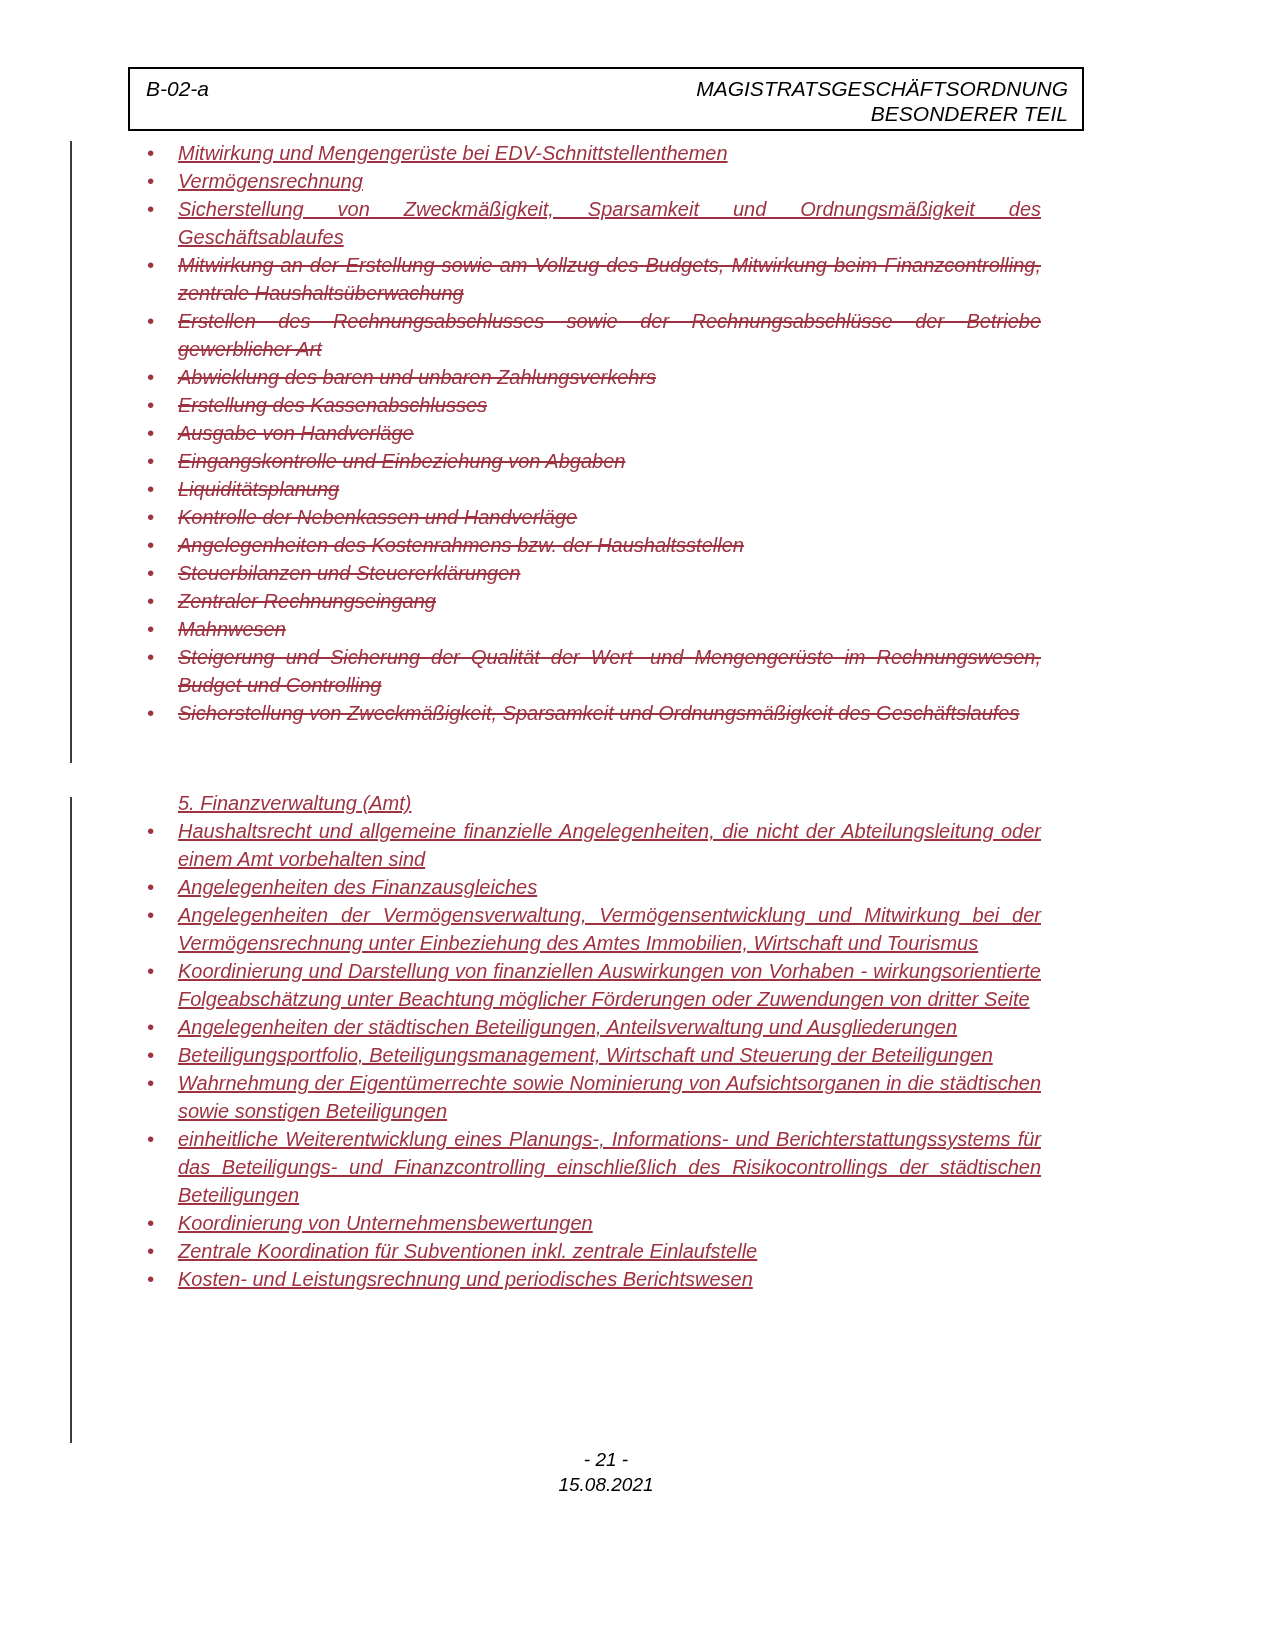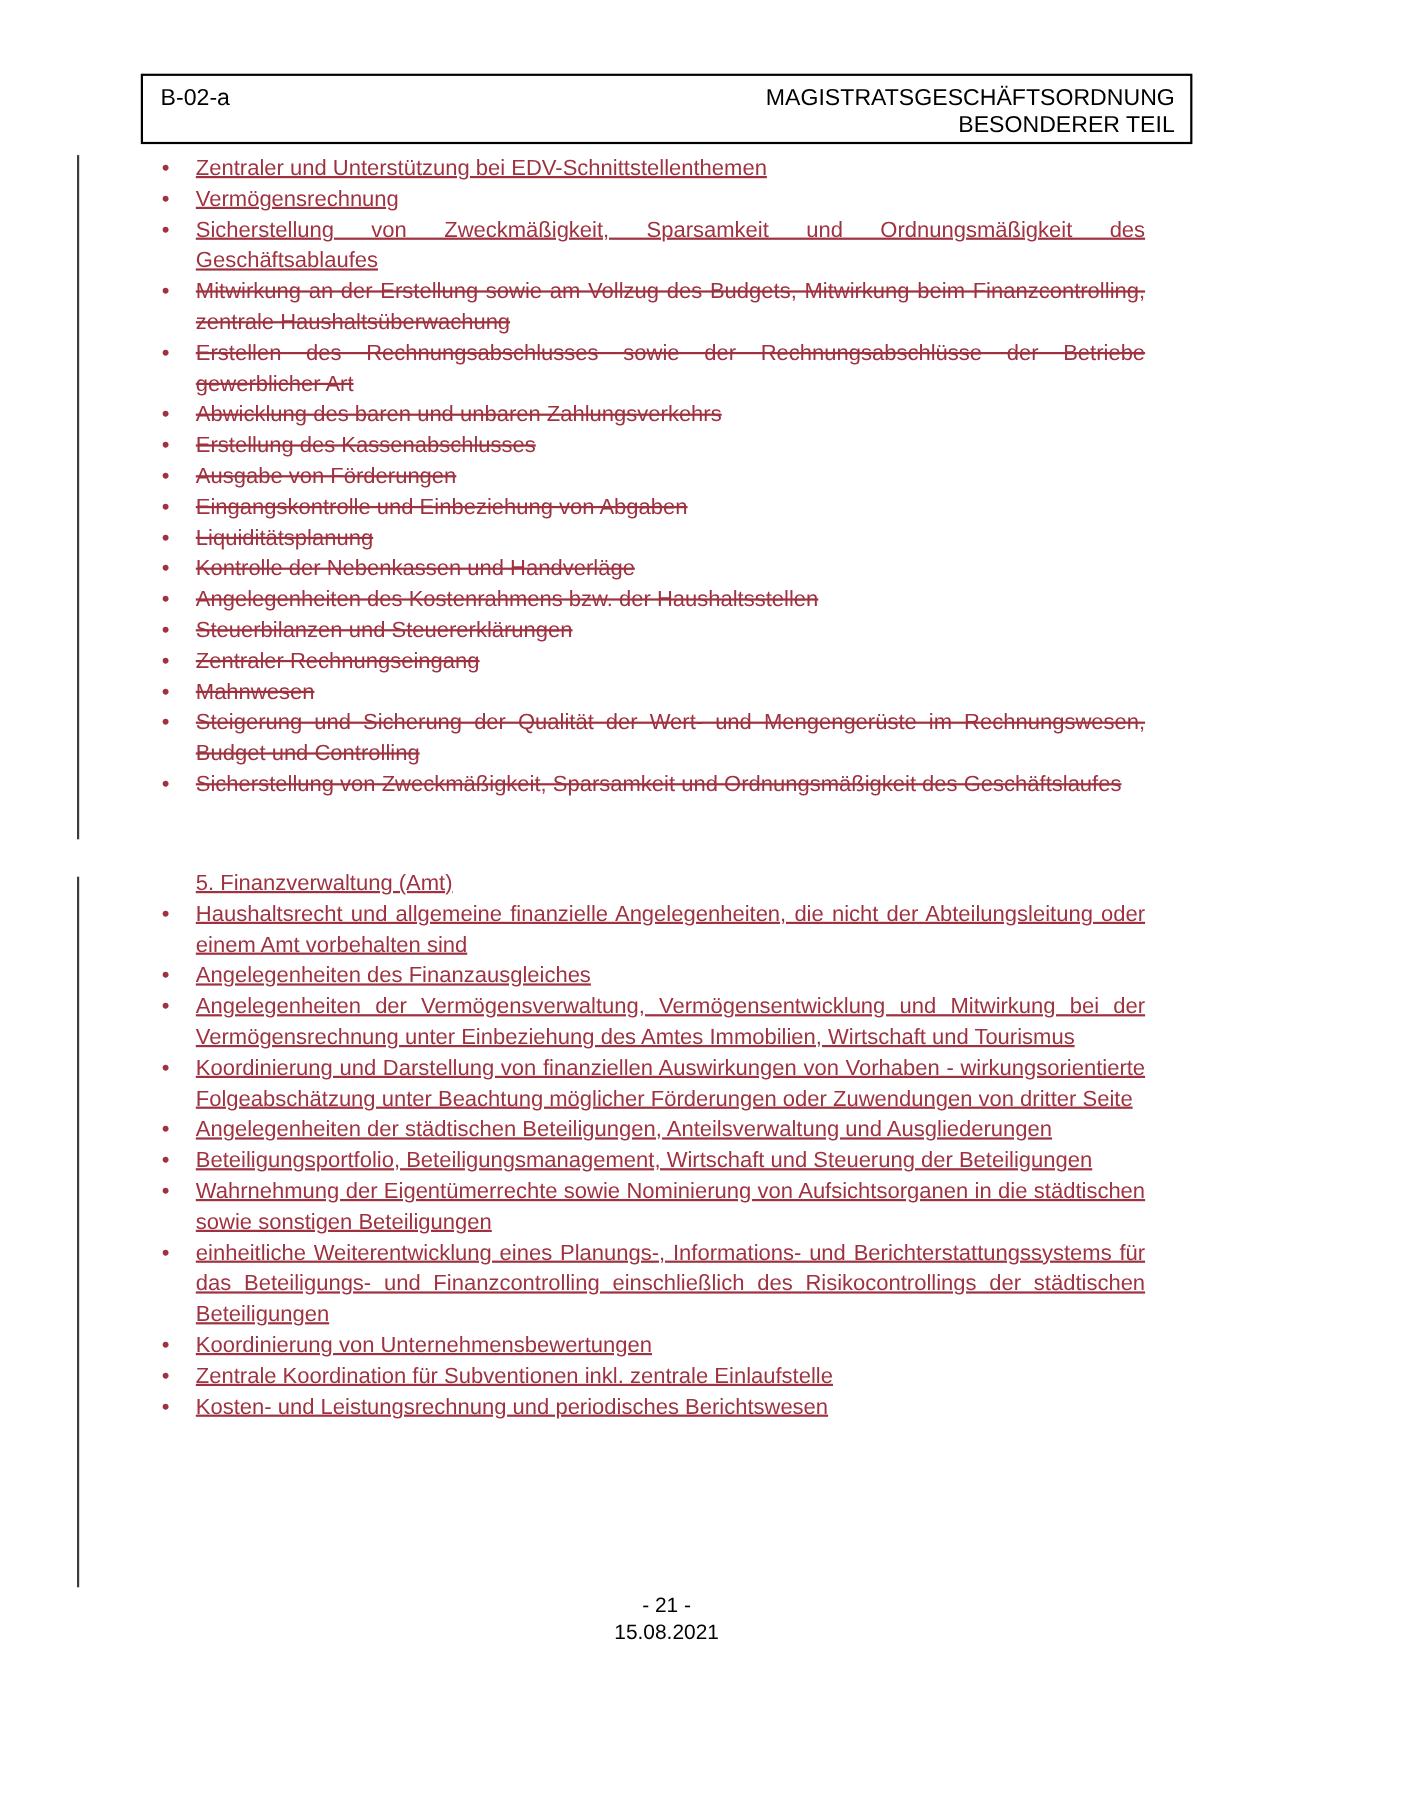--- a/index.html
+++ b/index.html
@@ -5,20 +5,21 @@
   * { margin:0; padding:0; box-sizing:border-box; }
   html,body { background:#e8e8e8; }
   .page {
     position:relative;
     width:1275px; height:1650px;
     margin:0 auto;
     background:#ffffff;
     font-family:"Liberation Sans","DejaVu Sans",sans-serif;
     color:#000;
     overflow:hidden;
+    font-style:italic;
   }
   .header-box {
     position:absolute; left:128px; top:67px;
     width:956px; height:64px;
     border:2px solid #000;
     display:flex; justify-content:space-between; align-items:flex-start;
     padding:7px 14px 0 16px;
   }
   .header-code { font-size:21px; line-height:25px; white-space:nowrap; }
   .header-title { text-align:right; font-size:21px; line-height:25px; }
@@ -59,28 +60,28 @@
       <div>BESONDERER TEIL</div>
     </div>
   </div>
 
   <div class="changebar bar1"></div>
   <div class="changebar bar2"></div>
 
   <div class="content">
 
     <ul class="rev-list">
-      <li class="ins"><span class="txt">Zentraler und Unterstützung bei EDV-Schnittstellenthemen</span></li>
+      <li class="ins"><span class="txt">Mitwirkung und Mengengerüste bei EDV-Schnittstellenthemen</span></li>
       <li class="ins"><span class="txt">Vermögensrechnung</span></li>
       <li class="ins"><span class="txt">Sicherstellung von Zweckmäßigkeit, Sparsamkeit und Ordnungsmäßigkeit des Geschäftsablaufes</span></li>
       <li class="del"><span class="txt">Mitwirkung an der Erstellung sowie am Vollzug des Budgets, Mitwirkung beim Finanzcontrolling, zentrale Haushaltsüberwachung</span></li>
       <li class="del"><span class="txt">Erstellen des Rechnungsabschlusses sowie der Rechnungsabschlüsse der Betriebe gewerblicher Art</span></li>
       <li class="del"><span class="txt">Abwicklung des baren und unbaren Zahlungsverkehrs</span></li>
       <li class="del"><span class="txt">Erstellung des Kassenabschlusses</span></li>
-      <li class="del"><span class="txt">Ausgabe von Förderungen</span></li>
+      <li class="del"><span class="txt">Ausgabe von Handverläge</span></li>
       <li class="del"><span class="txt">Eingangskontrolle und Einbeziehung von Abgaben</span></li>
       <li class="del"><span class="txt">Liquiditätsplanung</span></li>
       <li class="del"><span class="txt">Kontrolle der Nebenkassen und Handverläge</span></li>
       <li class="del"><span class="txt">Angelegenheiten des Kostenrahmens bzw. der Haushaltsstellen</span></li>
       <li class="del"><span class="txt">Steuerbilanzen und Steuererklärungen</span></li>
       <li class="del"><span class="txt">Zentraler Rechnungseingang</span></li>
       <li class="del"><span class="txt">Mahnwesen</span></li>
       <li class="del"><span class="txt">Steigerung und Sicherung der Qualität der Wert- und Mengengerüste im Rechnungswesen, Budget und Controlling</span></li>
       <li class="del"><span class="txt">Sicherstellung von Zweckmäßigkeit, Sparsamkeit und Ordnungsmäßigkeit des Geschäftslaufes</span></li>
     </ul>

